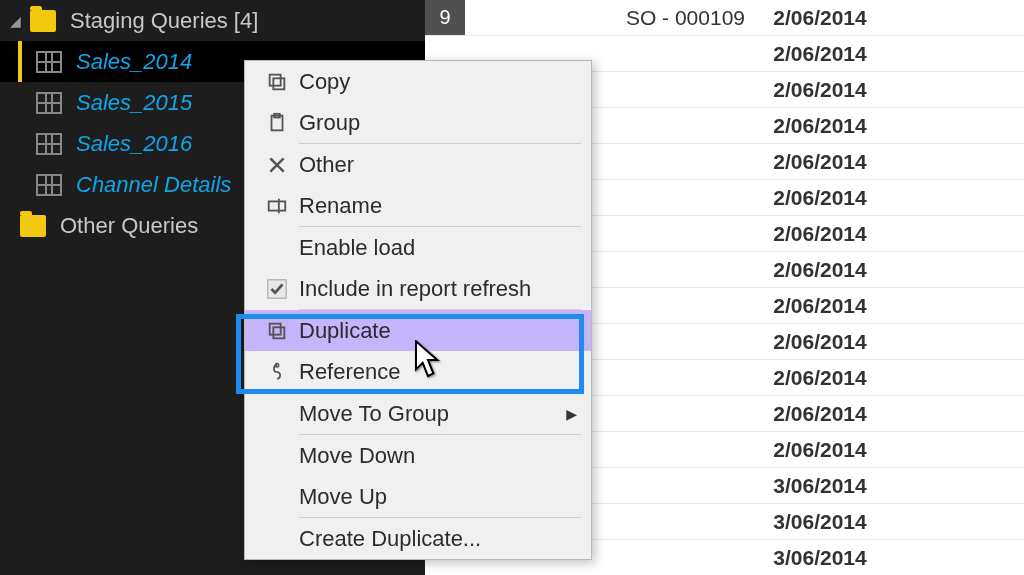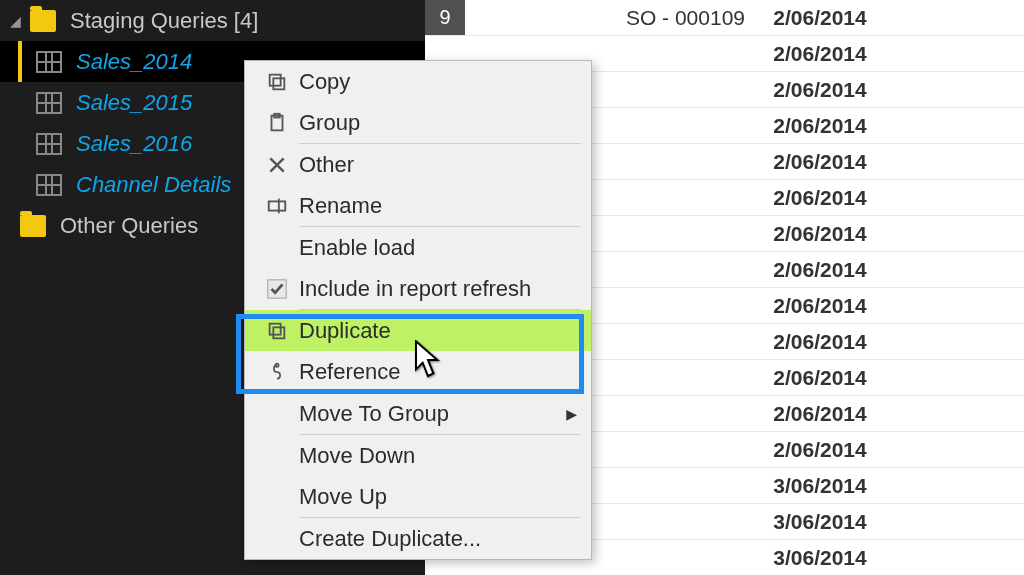--- a/index.html
+++ b/index.html
@@ -147,21 +147,21 @@
     }
     .ctx-item {
       display: flex;
       align-items: center;
       height: 41px;
       font-size: 22px;
       color: #2b2b2b;
       padding-left: 10px;
     }
     .ctx-item.hover {
-      background: #bef264;
+      background: #c4b5fd;
     }
     .ctx-ico {
       width: 44px;
       display: flex;
       align-items: center;
       justify-content: center;
       font-size: 20px;
       color: #555;
     }
     .ctx-sep {

